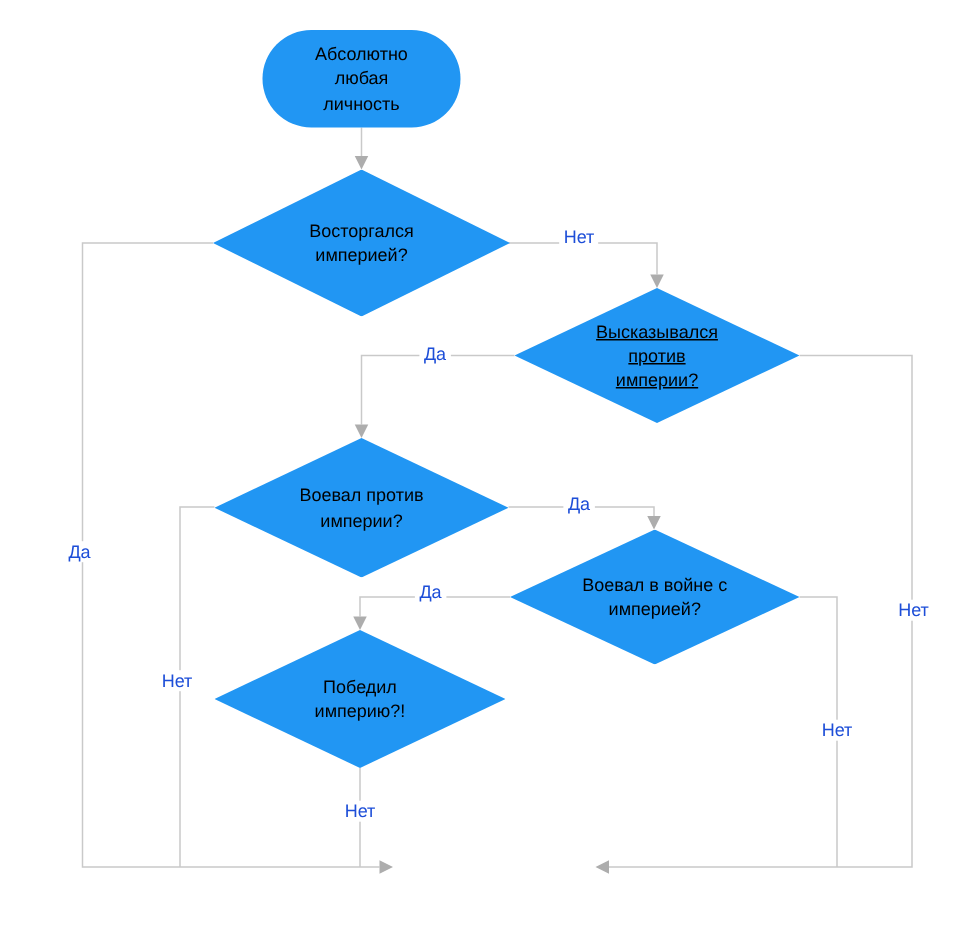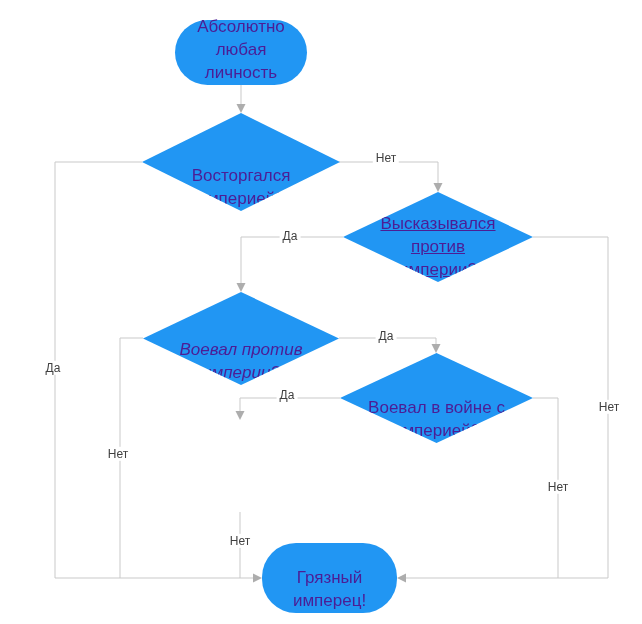--- a/index.html
+++ b/index.html
@@ -27,51 +27,51 @@
     stroke: #c9c9c9;
     stroke-width: 1;
   }
   .edges-layer path.arrowhead {
     fill: #adadad;
     stroke: none;
   }
   .node {
     position: absolute;
     display: flex;
-    align-items: flex-end;
+    align-items: center;
     justify-content: center;
     text-align: center;
     background: #2196F3;
-    color: #4c1d95;
-    font-size: 17px;
+    color: #000000;
+    font-size: 12px;
     line-height: 1.35;
     white-space: pre-line;
     box-sizing: border-box;
   }
   .terminator {
     border-radius: 34px;
   }
   .decision {
     clip-path: polygon(50% 0%, 100% 50%, 50% 100%, 0% 50%);
   }
   .edge-label {
     position: absolute;
     transform: translate(-50%, -50%);
     background: #ffffff;
-    color: #404040;
+    color: #1d4ed8;
     font-size: 12px;
     line-height: 1.2;
     padding: 0 3px;
     white-space: nowrap;
   }
   
   #node-start { left: 175px; top: 20px;  width: 132px; height: 65px; }
   #node-q1    { left: 142px; top: 113px; width: 198px; height: 98px; }
   #node-q2    { left: 343px; top: 192px; width: 190px; height: 90px; text-decoration: underline; }
-  #node-q3    { left: 143px; top: 292px; width: 196px; height: 93px; font-style: italic; }
+  #node-q3    { left: 143px; top: 292px; width: 196px; height: 93px; }
   #node-q4    { left: 340px; top: 353px; width: 193px; height: 90px; }
   #node-q5    { left: 143px; top: 420px; width: 194px; height: 92px; }
   #node-end   { left: 262px; top: 543px; width: 135px; height: 70px; }
   
   #lbl-q1-no  { left: 386px; top: 158px; }
   #lbl-q1-yes { left: 53px;  top: 368px; }
   #lbl-q2-yes { left: 290px; top: 236px; }
   #lbl-q2-no  { left: 609px; top: 407px; }
   #lbl-q3-yes { left: 386px; top: 336px; }
   #lbl-q3-no  { left: 118px; top: 454px; }
@@ -134,25 +134,25 @@
   <div class="node decision" id="node-q3">
     <span>Воевал против
 империи?</span>
   </div>
 
   <div class="node decision" id="node-q4">
     <span>Воевал в войне с
 империей?</span>
   </div>
 
+  <div class="node decision" id="node-q5">
+    <span>Победил
+империю?!</span>
+  </div>
 
-  <div class="node terminator" id="node-end">
-    <span>Грязный
-имперец!</span>
-  </div>
 
   <div class="edge-label" id="lbl-q1-no">Нет</div>
   <div class="edge-label" id="lbl-q1-yes">Да</div>
   <div class="edge-label" id="lbl-q2-yes">Да</div>
   <div class="edge-label" id="lbl-q2-no">Нет</div>
   <div class="edge-label" id="lbl-q3-yes">Да</div>
   <div class="edge-label" id="lbl-q3-no">Нет</div>
   <div class="edge-label" id="lbl-q4-yes">Да</div>
   <div class="edge-label" id="lbl-q4-no">Нет</div>
   <div class="edge-label" id="lbl-q5-no">Нет</div>

